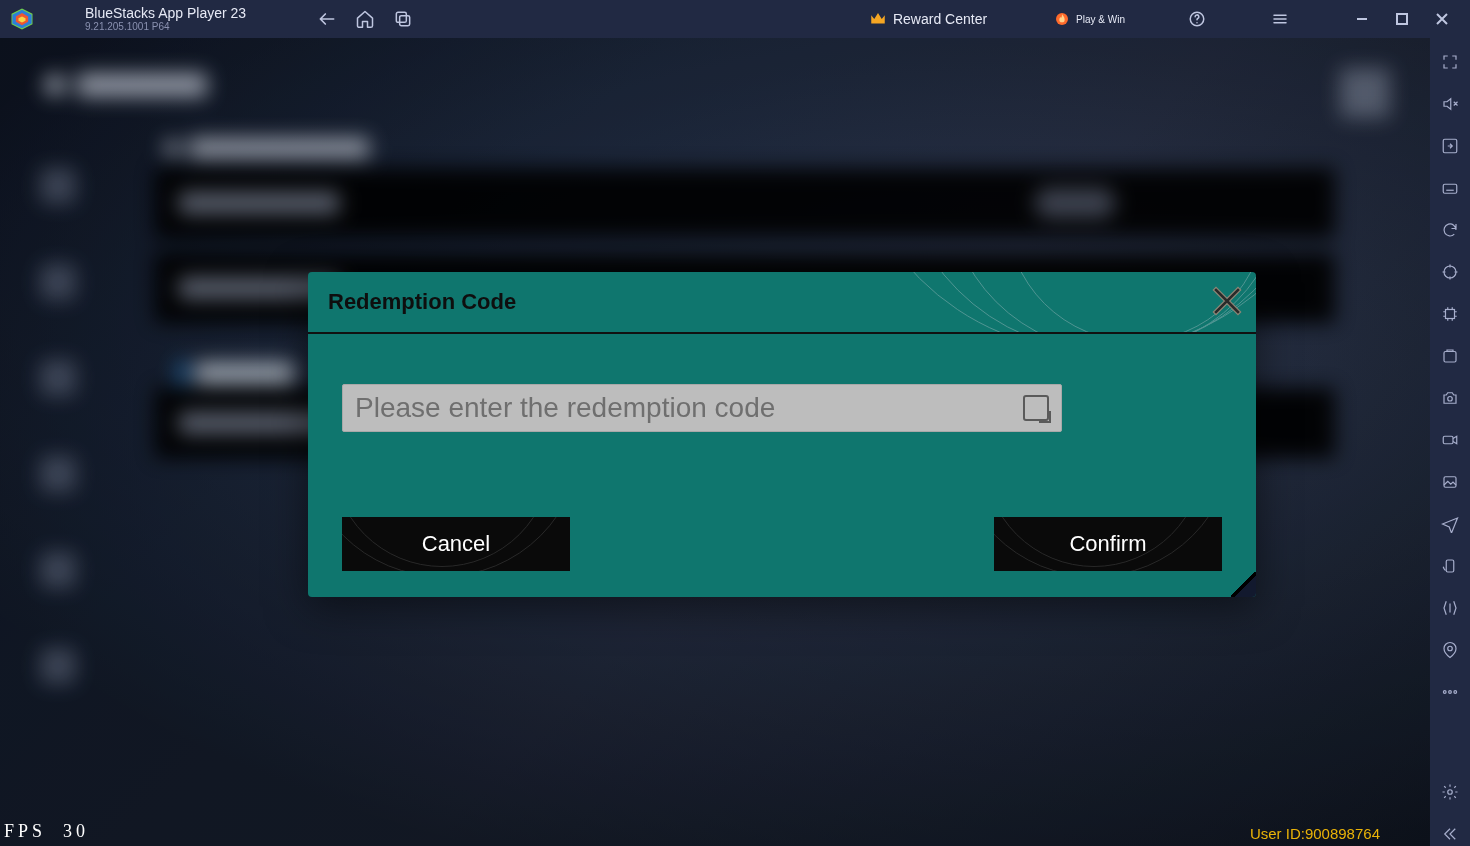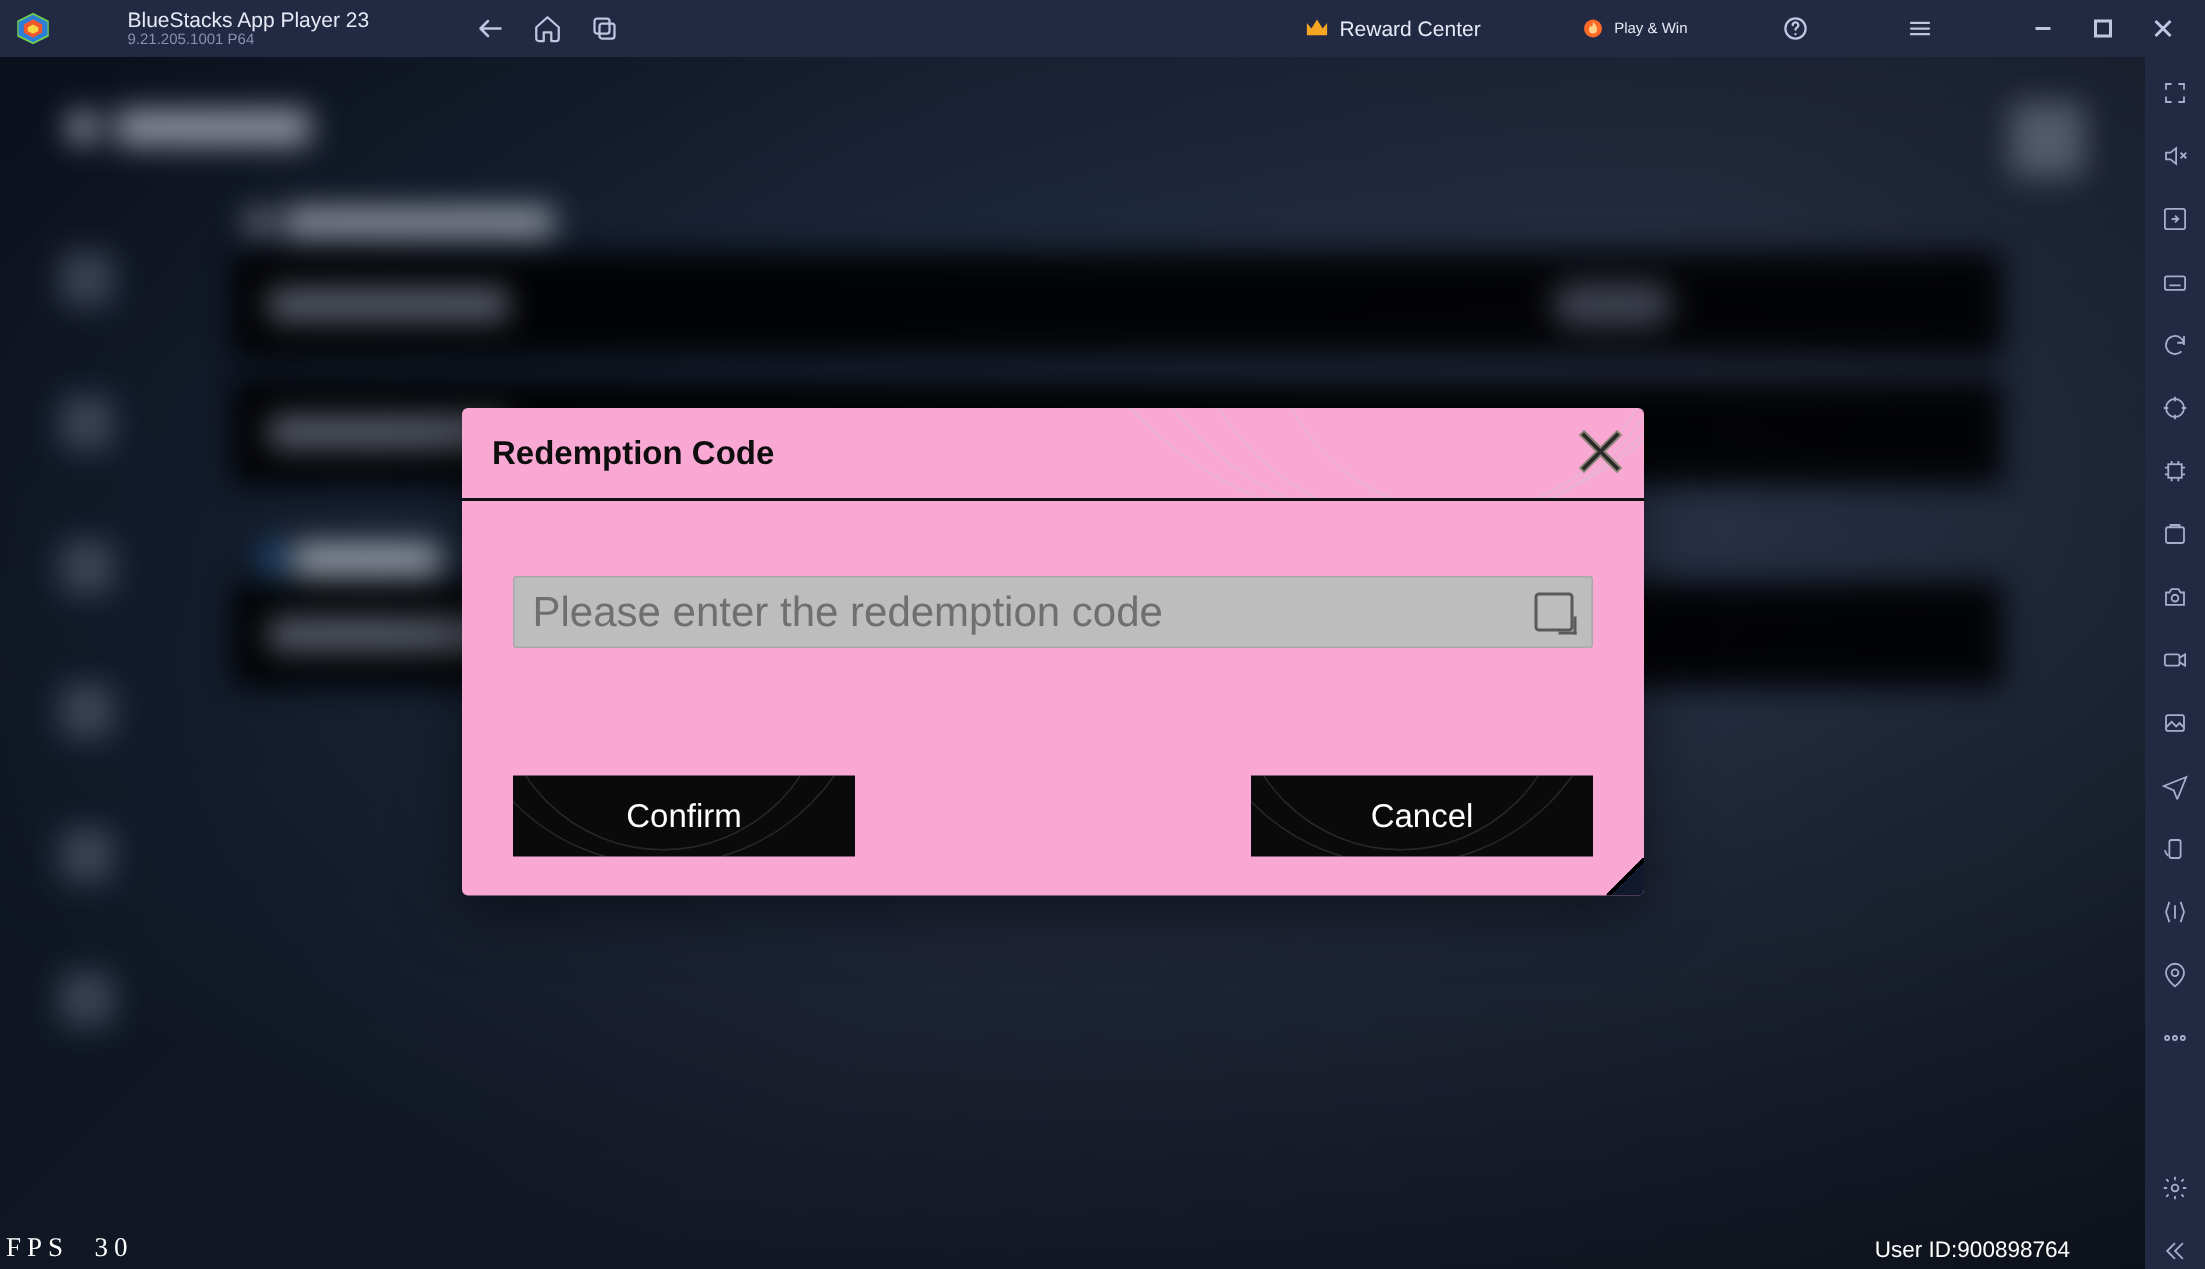--- a/index.html
+++ b/index.html
@@ -131,22 +131,22 @@
 .modal-overlay {
   position: absolute; inset: 0;
   background: rgba(0,0,0,0.1);
   display: flex;
   justify-content: center;
   align-items: center;
 }
 .modal {
   position: absolute;
   left: 308px; top: 234px;
-  width: 788px; height: 325px;
-  background: #f9a8d4;
+  width: 948px; height: 325px;
+  background: #0f766e;
   border-radius: 4px;
   box-shadow: 0 10px 40px rgba(0,0,0,0.5);
   overflow: hidden;
 }
 .modal-corner-cut {
   position: absolute;
   right: -1px; bottom: -1px;
   width: 26px; height: 26px;
   background: linear-gradient(135deg, transparent 0%, transparent 46%, #000 46%, #000 54%, #12192e 54%);
 }
@@ -217,21 +217,21 @@
   position: relative;
   overflow: hidden;
 }
 .modal-btn .btn-deco {
   position:absolute; inset:0; opacity:0.12; pointer-events:none;
 }
 .btn-arc { position:absolute; border:1px solid #fff; border-radius:50%; }
 
 
 .fps { position: absolute; left: 4px; bottom: 4px; color: #fff; font-size: 18px; font-family: Liberation Serif, serif; letter-spacing: 4px; z-index: 50;}
-.user-id { position: absolute; right: 50px; bottom: 4px; color: #ffffff; font-size: 15px; z-index: 50;}
+.user-id { position: absolute; right: 50px; bottom: 4px; color: #eab308; font-size: 15px; z-index: 50;}
 </style>
 </head>
 <body>
 
 <div class="titlebar">
   <svg class="bs-logo" viewBox="0 0 32 32">
     <path d="M4 10 L16 4 L28 10 L28 22 L16 28 L4 22 Z" fill="#6fcf4f"></path>
     <path d="M5 11 L16 5.5 L27 11 L27 21 L16 26.5 L5 21 Z" fill="#2d7ed8"></path>
     <path d="M9 13 L16 9 L23 13 L23 19 L16 23 L9 19 Z" fill="#f0572e"></path>
     <path d="M12 15 L16 13 L20 15 L20 18 L16 20 L12 18 Z" fill="#f7d547"></path>
@@ -472,28 +472,28 @@
           <input class="code-input" type="text" placeholder="Please enter the redemption code" style="">
           <div class="paste-icon"></div>
         </div>
       </div>
       <div class="modal-footer">
         <button class="modal-btn">
           <div class="btn-deco">
             <div class="btn-arc" style="width:280px;height:280px;left:-40px;top:-220px;"></div>
             <div class="btn-arc" style="width:220px;height:220px;left:-10px;top:-170px;"></div>
           </div>
-          <span>Confirm</span>
+          <span>Cancel</span>
         </button>
         <button class="modal-btn">
           <div class="btn-deco">
             <div class="btn-arc" style="width:280px;height:280px;left:-40px;top:-220px;"></div>
             <div class="btn-arc" style="width:220px;height:220px;left:-10px;top:-170px;"></div>
           </div>
-          <span>Cancel</span>
+          <span>Confirm</span>
         </button>
       </div>
       <div class="modal-corner-cut"></div>
     </div>
   </div>
 
   <div class="fps">
     <span>FPS</span>&nbsp;&nbsp;<span>30</span>
   </div>
   <div class="user-id">

